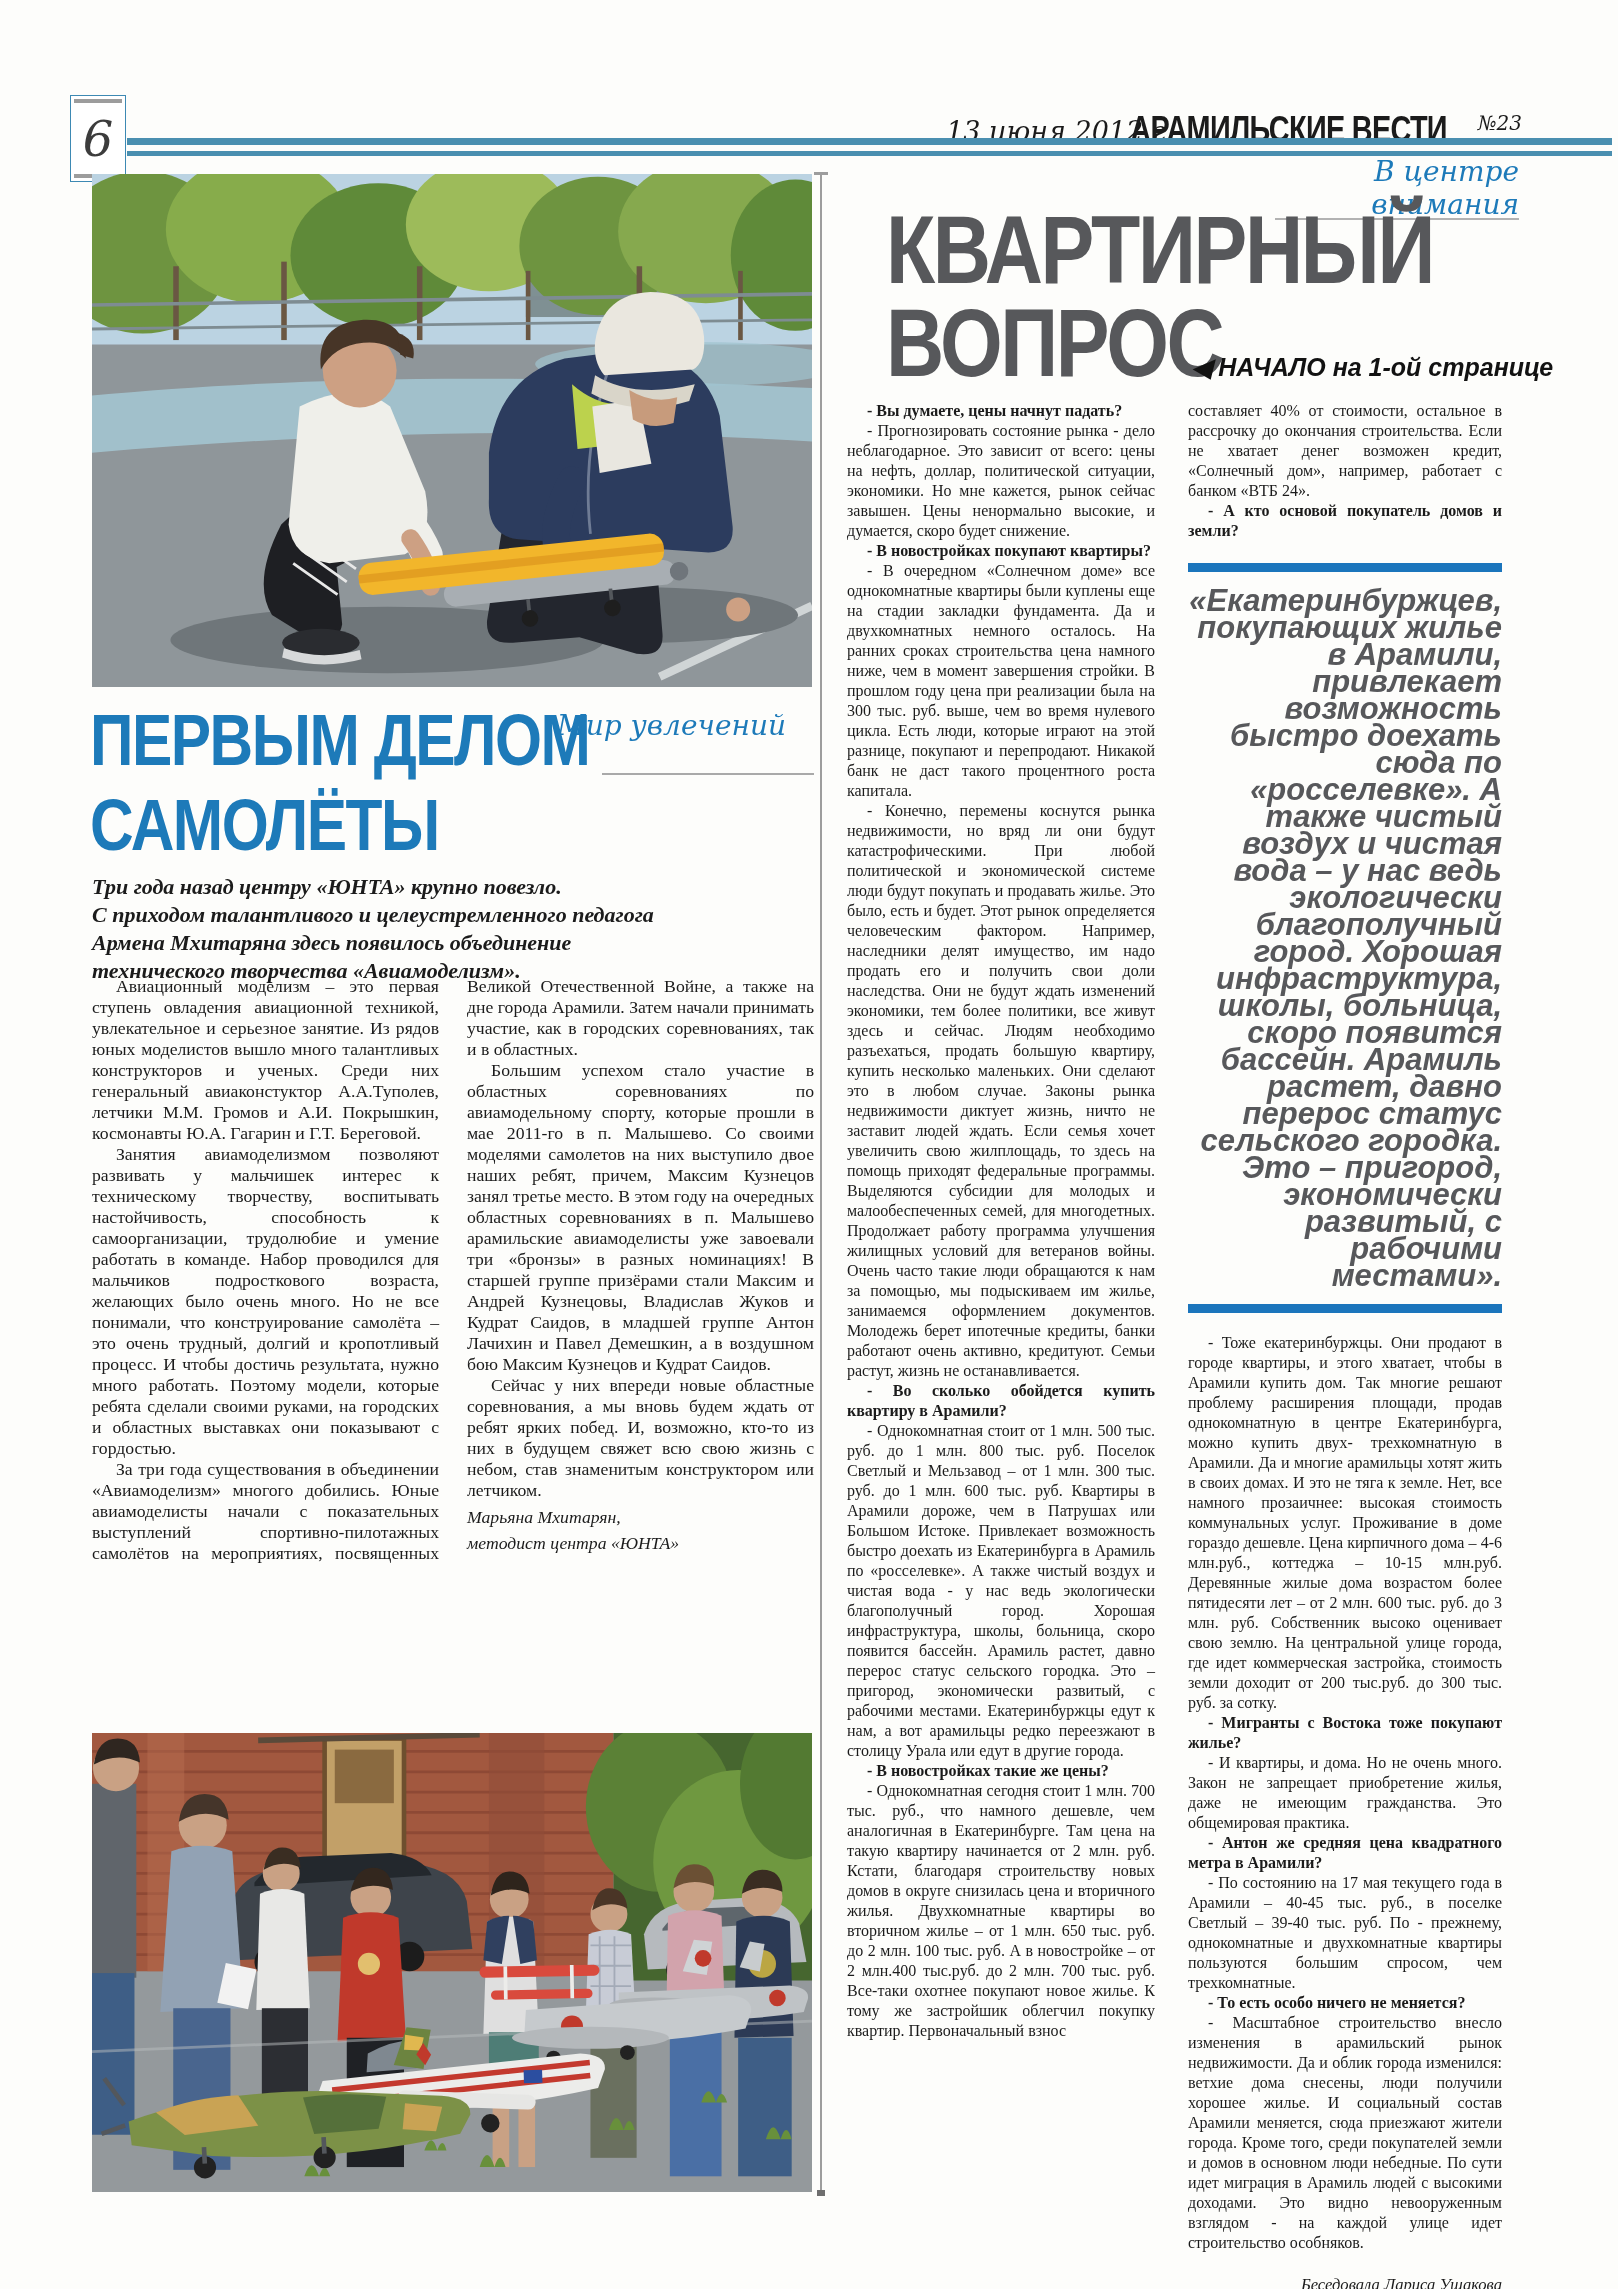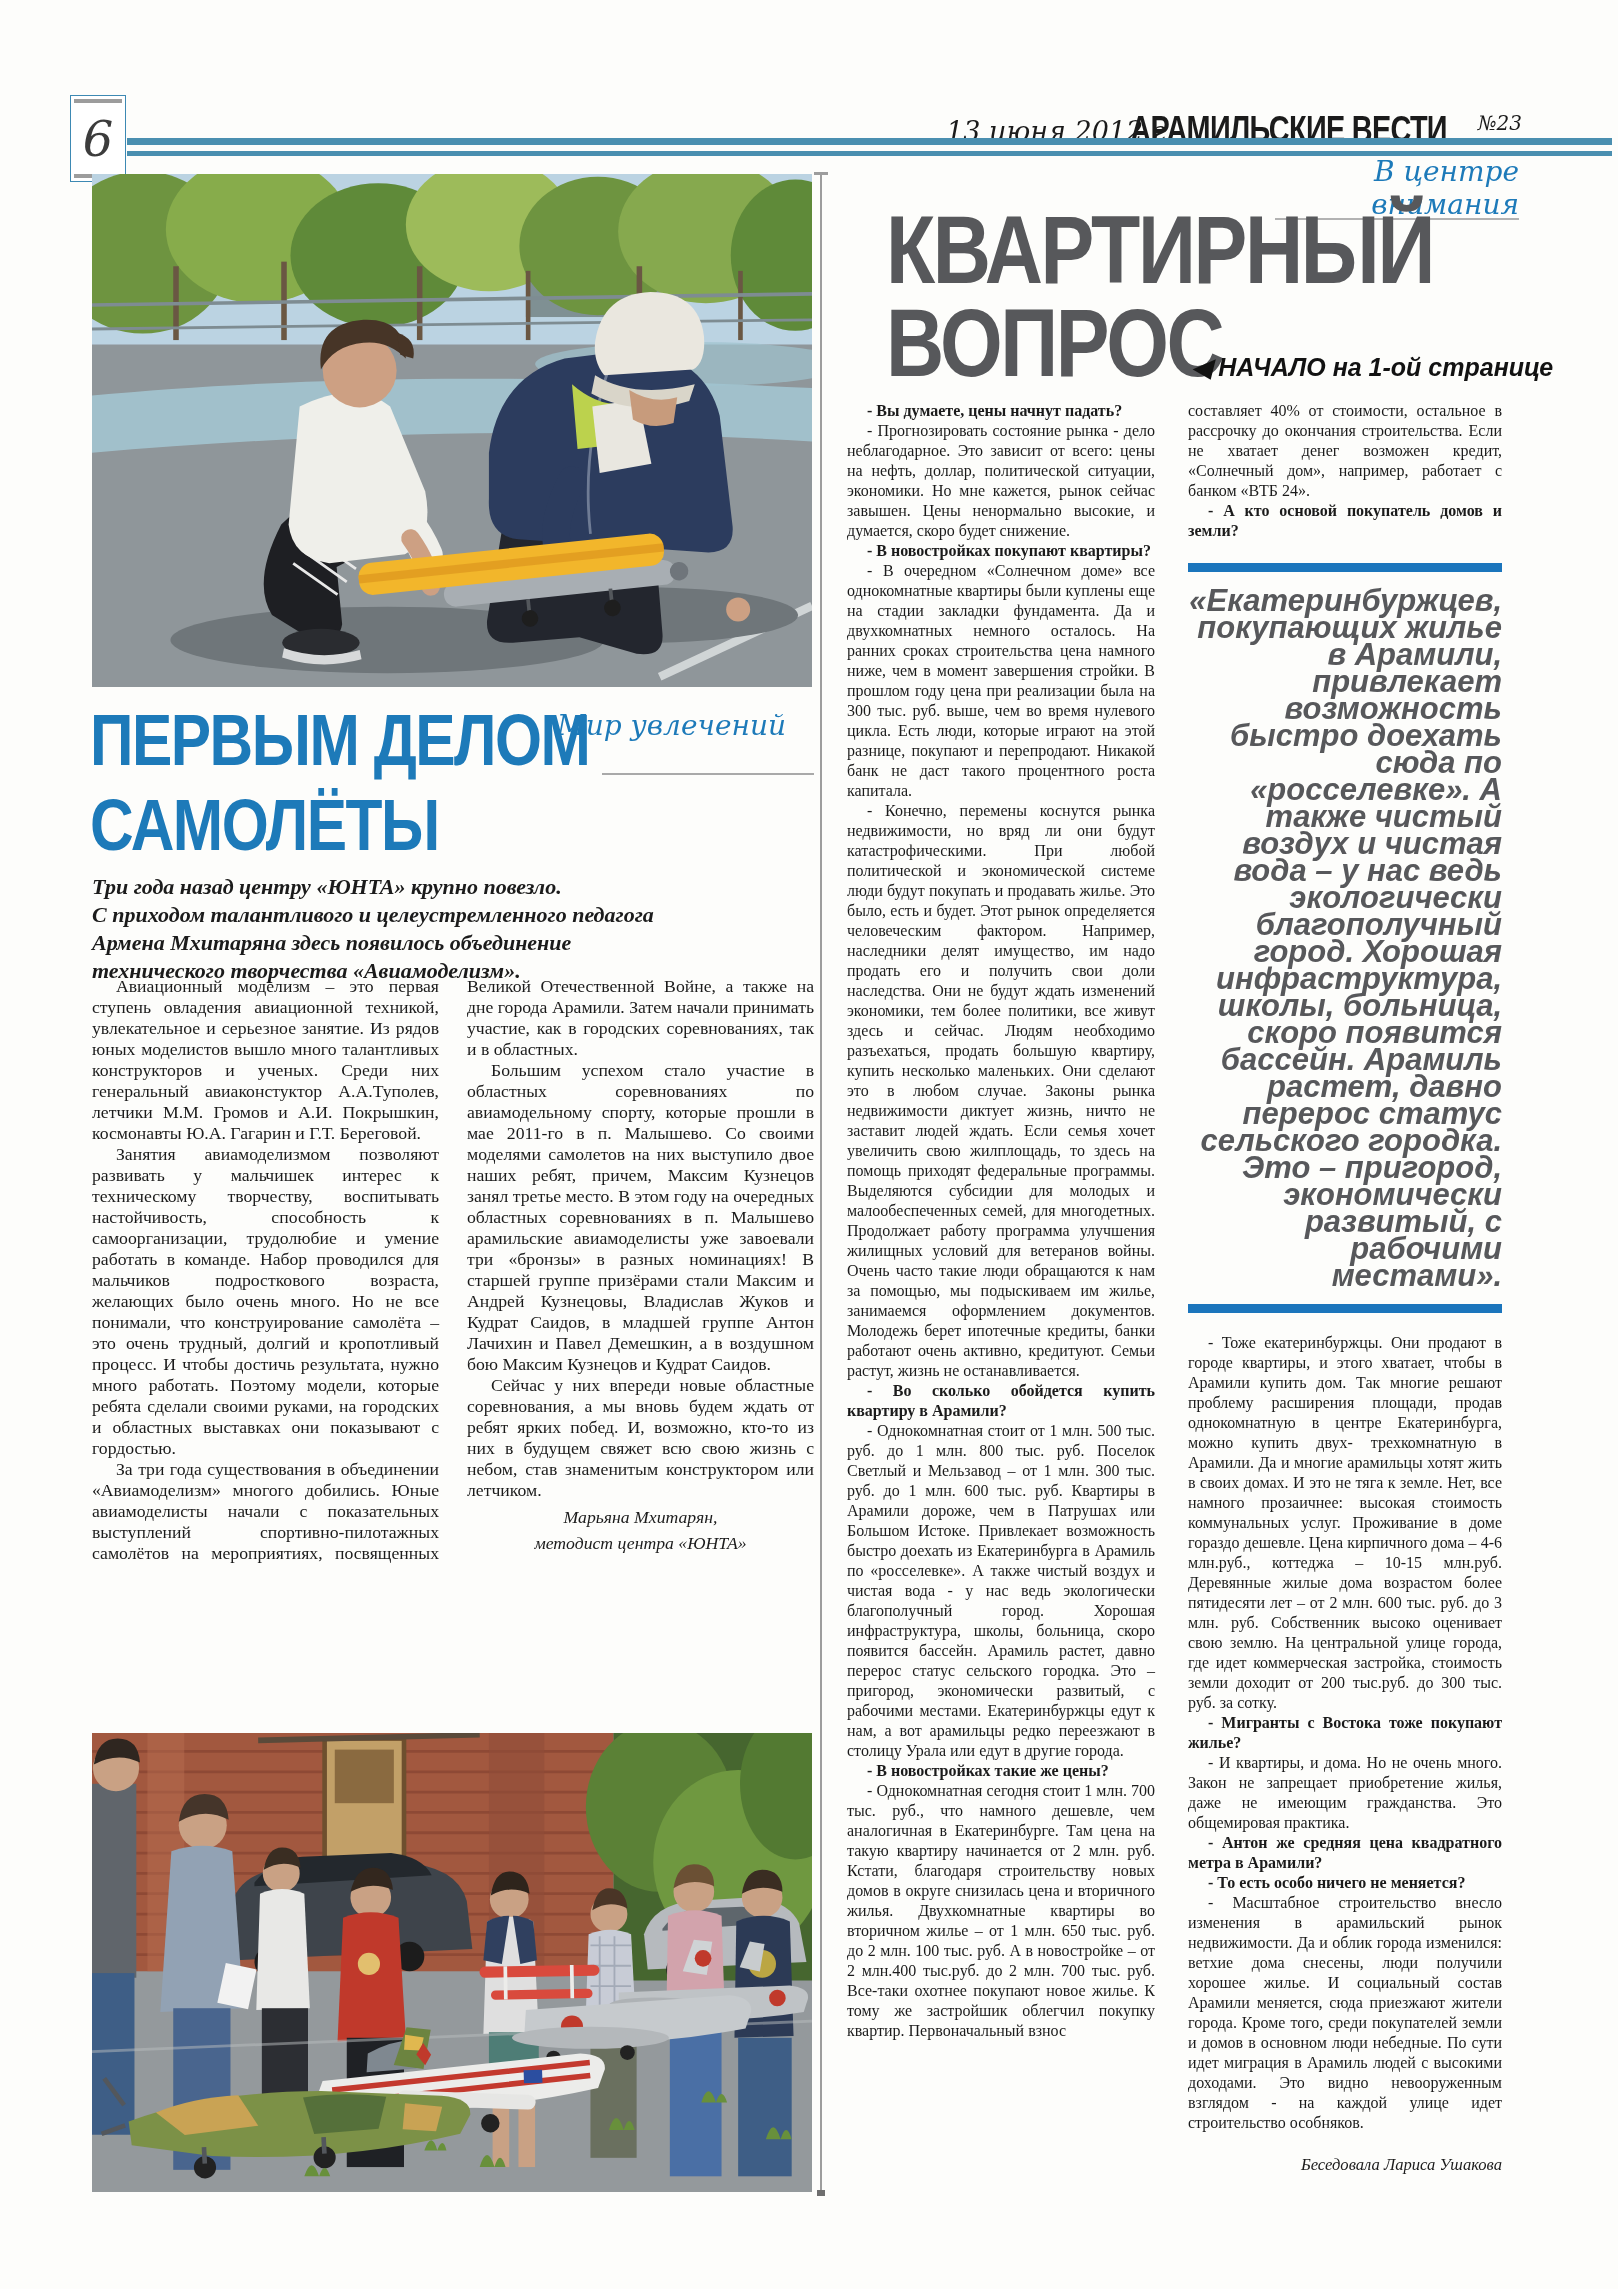--- a/index.html
+++ b/index.html
@@ -37,21 +37,21 @@
                font-family:"DejaVu Serif",serif;font-style:italic;font-size:28px;color:var(--accent-blue);}
   .rubric-left-rule{position:absolute;left:602px;top:773px;width:212px;height:1.8px;background:#a9a9a9;}
   .lead{position:absolute;left:92px;top:873px;width:738px;font-weight:bold;font-style:italic;
         font-size:22px;line-height:28px;white-space:pre-line;}
   .left-cols{position:absolute;left:92px;top:976px;width:722px;column-count:2;column-gap:28px;
              font-size:17.7px;line-height:21px;text-align:justify;}
   
   .para{margin:0;text-indent:24px;}
   .para.cont{text-indent:0;}
   .para.q{font-weight:bold;}
-  .para.sig{font-style:italic;text-align:center;text-indent:0;margin-top:5.5px;}
+  .para.sig{font-style:italic;text-align:left;text-indent:0;margin-top:5.5px;}
   
   .rubric-right{position:absolute;left:1274px;top:155px;width:245px;text-align:right;
                 font-family:"DejaVu Serif",serif;font-style:italic;font-size:28px;color:var(--accent-blue);}
   .rubric-right-rule{position:absolute;left:1275px;top:218px;width:244px;height:1.8px;background:#b2b2b2;}
   .right-headline{position:absolute;left:844px;top:203px;color:var(--headline-gray);
                   font-family:"Liberation Sans",sans-serif;font-weight:800;font-size:96px;
                   line-height:93px;letter-spacing:-2.8px;margin-left:42px;}
   .continuation{position:absolute;left:1192px;top:353px;font-family:"Liberation Sans",sans-serif;
                 font-weight:bold;font-style:italic;font-size:25px;color:#121212;}
   .col-a{position:absolute;left:847px;top:401px;width:308px;font-size:16px;line-height:20px;text-align:justify;}
@@ -330,20 +330,21 @@
         <p class="para q">- А кто основой покупатель домов и земли?</p>
       </div>
     <div class="blue-bar"></div>
     <div class="pull-quote">«Екатеринбуржцев, покупающих жилье в Арамили, привлекает возможность быстро доехать сюда по «росселевке». А также чистый воздух и чистая вода – у нас ведь экологически благополучный город. Хорошая инфраструктура, школы, больница, скоро появится бассейн. Арамиль растет, давно перерос статус сельского городка. Это – пригород, экономически развитый, с рабочими местами».</div>
     <div class="blue-bar bottom"></div>
     <div>
         <p class="para p">- Тоже екатеринбуржцы. Они продают в городе квартиры, и этого хватает, чтобы в Арамили купить дом. Так многие решают проблему расширения площади, продав однокомнатную в центре Екатеринбурга, можно купить двух- трехкомнатную в Арамили. Да и многие арамильцы хотят жить в своих домах. И это не тяга к земле. Нет, все намного прозаичнее: высокая стоимость коммунальных услуг. Проживание в доме гораздо дешевле. Цена кирпичного дома – 4-6 млн.руб., коттеджа – 10-15 млн.руб. Деревянные жилые дома возрастом более пятидесяти лет – от 2 млн. 600 тыс. руб. до 3 млн. руб. Собственник высоко оценивает свою землю. На центральной улице города, где идет коммерческая застройка, стоимость земли доходит от 200 тыс.руб. до 300 тыс. руб. за сотку.</p>
         <p class="para q">- Мигранты с Востока тоже покупают жилье?</p>
         <p class="para p">- И квартиры, и дома. Но не очень много. Закон не запрещает приобретение жилья, даже не имеющим гражданства. Это общемировая практика.</p>
         <p class="para q">- Антон же средняя цена квадратного метра в Арамили?</p>
+        <p class="para p">- По состоянию на 17 мая текущего года в Арамили – 40-45 тыс. руб., в поселке Светлый – 39-40 тыс. руб.  По - прежнему, однокомнатные и двухкомнатные квартиры пользуются большим спросом, чем трехкомнатные.</p>
         <p class="para q">- То есть особо ничего не меняется?</p>
         <p class="para p">- Масштабное строительство внесло изменения в арамильский рынок недвижимости. Да и облик города изменился: ветхие дома снесены, люди получили хорошее жилье. И социальный состав Арамили меняется, сюда приезжают жители города. Кроме того, среди покупателей земли и домов в основном люди небедные. По сути идет миграция в Арамиль людей с высокими доходами. Это видно невооруженным взглядом - на каждой улице идет строительство особняков.</p>
       </div>
     <div class="col-b-sig">Беседовала Лариса Ушакова</div>
   </div>
 
 </div>
 
 
 </body></html>

